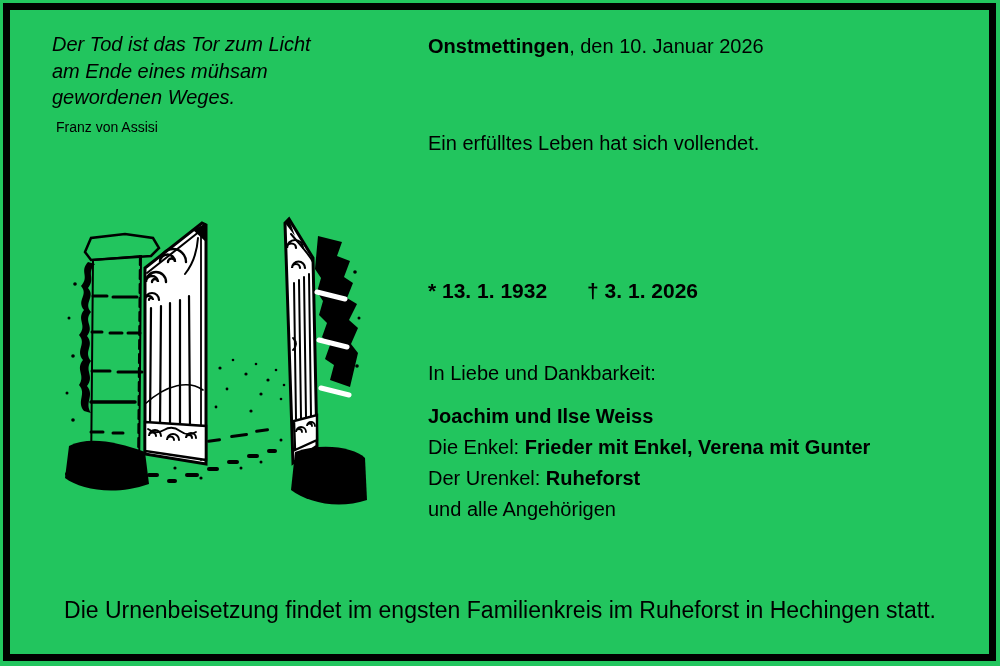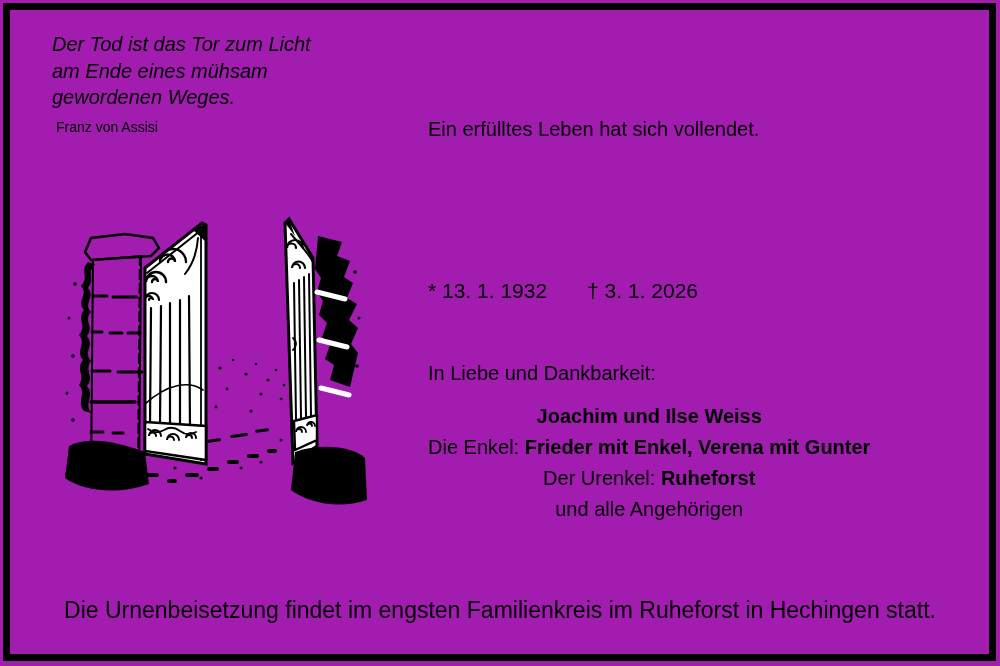--- a/index.html
+++ b/index.html
@@ -3,60 +3,60 @@
 <meta charset="utf-8">
 <style>
   html, body {
     margin: 0; padding: 0;
     width: 1000px; height: 666px;
     background: #ffffff;
     overflow: hidden;
     font-family: "Liberation Sans", "DejaVu Sans", sans-serif;
     color: #000;
   }
-  .page { position: relative; width: 1000px; height: 666px; background: #a21caf; }
+  .page { position: relative; width: 1000px; height: 666px; background: #22c55e; }
   .frame {
     position: absolute; left: 3px; top: 3px; right: 4px; bottom: 5px;
     border: 7px solid #000; pointer-events: none;
   }
   .quote {
     position: absolute; left: 52px; top: 31px; width: 340px;
     font-style: italic; font-size: 20px; line-height: 26.5px;
     white-space: pre-line;
   }
   .attribution {
     position: absolute; left: 56px; top: 119px;
     font-size: 14px;
   }
   .dateline {
     position: absolute; left: 428px; top: 35px;
     font-size: 20px;
   }
   .dateline .city { font-weight: 700; }
   .opening {
-    position: absolute; left: 428px; top: 118px;
+    position: absolute; left: 428px; top: 132px;
     font-size: 20px;
   }
   .name {
     position: absolute; left: 423px; top: 186px;
     font-size: 66px; font-weight: 700; line-height: 1;
     letter-spacing: 0.5px; white-space: nowrap;
   }
   .dates {
     position: absolute; left: 428px; top: 279px;
-    font-size: 21px; font-weight: 400; white-space: nowrap;
+    font-size: 21px; font-weight: 700; white-space: nowrap;
   }
   .dates .death { margin-left: 40px; }
   .tribute {
     position: absolute; left: 428px; top: 362px;
     font-size: 20px;
   }
   .family {
     position: absolute; left: 428px; top: 401px;
-    font-size: 20px; line-height: 31px; white-space: nowrap; text-align: center;
+    font-size: 20px; line-height: 31px; white-space: nowrap;
   }
   .family b { font-weight: 700; }
   .footer {
     position: absolute; left: 0; top: 597px; width: 1000px;
     text-align: center; font-size: 23px;
   }
   .gate {
     position: absolute; left: 55px; top: 188px;
     width: 320px; height: 335px;
   }
@@ -69,20 +69,21 @@
 
 <div class="page">
 
   <div class="frame"></div>
 
   <div class="quote">Der Tod ist das Tor zum Licht
 am Ende eines mühsam
 gewordenen Weges.</div>
   <div class="attribution">Franz von Assisi</div>
 
+  <div class="dateline"><span class="city">Onstmettingen</span><span>, den 10. Januar 2026</span></div>
 
   <div class="opening">Ein erfülltes Leben hat sich vollendet.</div>
 
 
   <div class="dates"><span>* 13. 1. 1932</span><span class="death">† 3. 1. 2026</span></div>
 
   <div class="tribute">In Liebe und Dankbarkeit:</div>
 
   <div class="family">
       <div class="family-line"><span></span><b>Joachim und Ilse Weiss</b></div>

